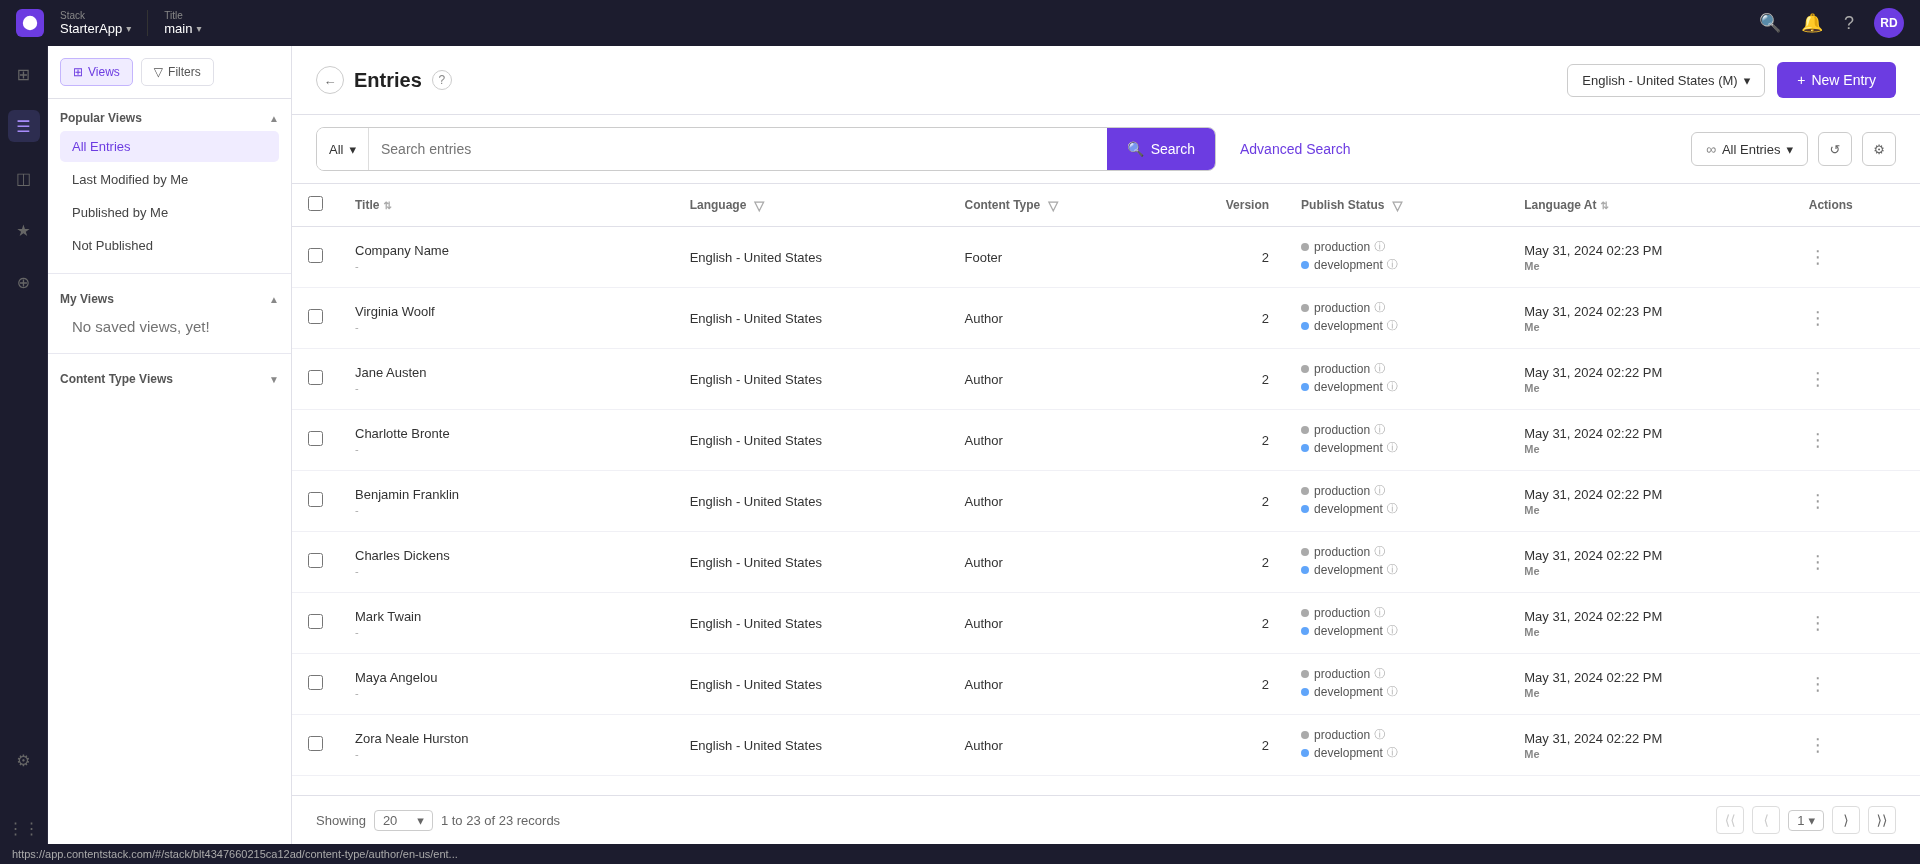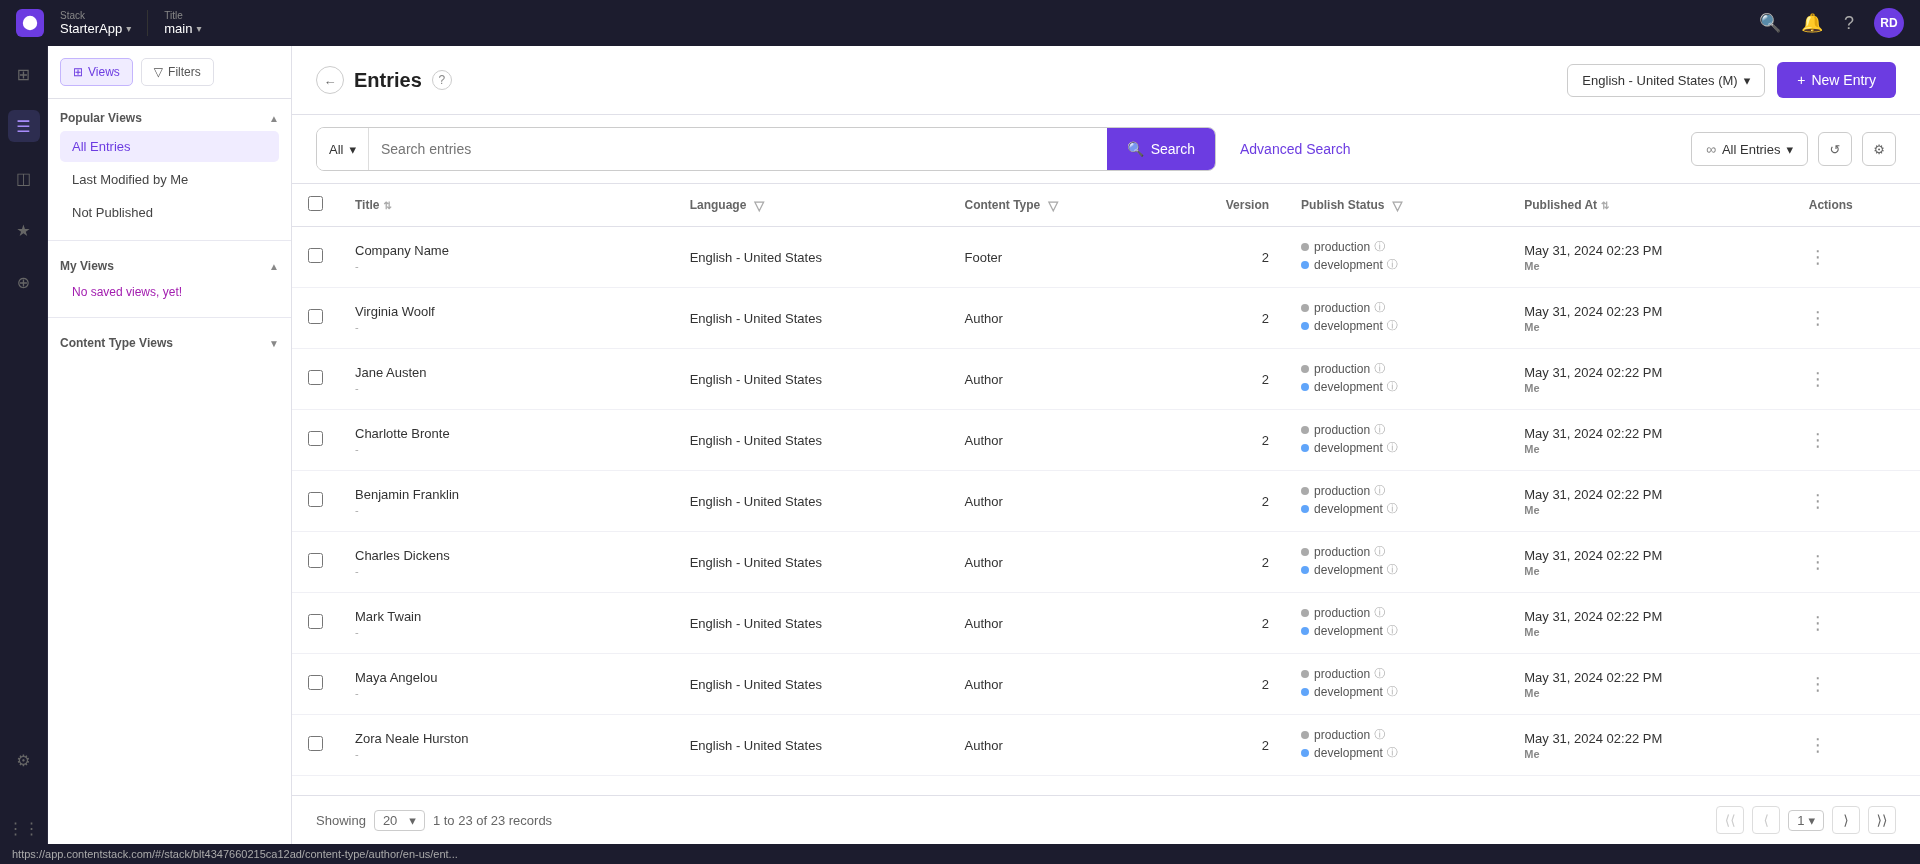--- a/index.html
+++ b/index.html
@@ -33,21 +33,21 @@
     .nav-panel { width: 244px; background: #fff; border-right: 1px solid #e0e0e8; display: flex; flex-direction: column; flex-shrink: 0; overflow-y: auto; }
     .nav-top { display: flex; gap: 8px; padding: 12px; border-bottom: 1px solid #e0e0e8; }
     .nav-btn { display: flex; align-items: center; gap: 5px; padding: 6px 12px; border-radius: 5px; border: 1px solid #e0e0e8; background: #fff; font-size: 12px; cursor: pointer; color: #555; }
     .nav-btn.active { background: #f0ecff; border-color: #c4b5fd; color: #6c3ce1; }
     .nav-section { padding: 12px 12px 4px; }
     .nav-section-header { display: flex; align-items: center; justify-content: space-between; margin-bottom: 6px; cursor: pointer; }
     .nav-section-title { font-size: 12px; font-weight: 600; color: #555; text-transform: none; }
     .nav-section-toggle { color: #888; font-size: 10px; }
     .nav-item { padding: 8px 12px; border-radius: 5px; cursor: pointer; font-size: 13px; color: #444; margin-bottom: 2px; }
     .nav-item.active { background: #f0ecff; color: #6c3ce1; font-weight: 500; }
-    .nav-item.muted { color: #a21caf; font-size: 12px; padding: 6px 12px; }
+    .nav-item.muted { color: #737373; font-size: 15px; padding: 6px 12px; }
     .nav-divider { height: 1px; background: #e8e8f0; margin: 6px 0; }
 
     
     .content-area { flex: 1; display: flex; flex-direction: column; overflow: hidden; background: #f4f4f6; }
 
     
     .entries-header { display: flex; align-items: center; justify-content: space-between; padding: 16px 24px; background: #fff; border-bottom: 1px solid #e0e0e8; flex-shrink: 0; }
     .entries-title-row { display: flex; align-items: center; gap: 10px; }
     .entries-back { width: 28px; height: 28px; border-radius: 50%; border: 1px solid #ccc; display: flex; align-items: center; justify-content: center; cursor: pointer; color: #666; font-size: 13px; }
     .entries-title { font-size: 20px; font-weight: 600; color: #222; }
@@ -85,21 +85,21 @@
     .modified-at { font-size: 13px; color: #333; }
     .modified-by { font-size: 11px; color: #888; margin-top: 2px; font-weight: bold; }
     .actions-btn { color: #999; font-size: 18px; cursor: pointer; }
     .col-header-inner { display: flex; align-items: center; gap: 4px; }
     .sort-icon { color: #aaa; font-size: 10px; }
     .filter-icon-btn { color: #aaa; font-size: 13px; cursor: pointer; margin-left: 4px; }
 
     
     .table-footer { display: flex; align-items: center; justify-content: space-between; padding: 10px 24px; background: #fff; border-top: 1px solid #e0e0e8; flex-shrink: 0; font-size: 13px; color: #666; }
     .showing-info { display: flex; align-items: center; gap: 8px; }
-    .page-size-select { display: flex; align-items: center; gap: 12px; border: 1px solid #ccc; border-radius: 4px; padding: 2px 8px; cursor: pointer; font-size: 13px; }
+    .page-size-select { display: flex; align-items: center; gap: 20px; border: 1px solid #ccc; border-radius: 4px; padding: 2px 8px; cursor: pointer; font-size: 13px; }
     .pagination { display: flex; align-items: center; gap: 8px; }
     .page-btn { width: 28px; height: 28px; display: flex; align-items: center; justify-content: center; border: 1px solid #ddd; border-radius: 4px; cursor: pointer; color: #666; font-size: 14px; }
     .page-btn.disabled { color: #ccc; cursor: default; }
     .page-current { display: flex; align-items: center; gap: 4px; border: 1px solid #ccc; border-radius: 4px; padding: 2px 8px; cursor: pointer; font-size: 13px; }
 
     
     .status-bar { background: #1c1c2e; color: #aaa; font-size: 11px; padding: 4px 12px; flex-shrink: 0; }
 
     
     input[type="checkbox"] { width: 15px; height: 15px; accent-color: #6c3ce1; cursor: pointer; }
@@ -161,20 +161,21 @@
       </button>
     </div>
 
     <div class="nav-section">
       <div class="nav-section-header">
         <span class="nav-section-title">Popular Views</span>
         <span class="nav-section-toggle">▲</span>
       </div>
       <div class="nav-item active">All Entries</div>
       <div class="nav-item">Last Modified by Me</div>
+      <div class="nav-item">Published by Me</div>
       <div class="nav-item">Not Published</div>
     </div>
 
     <div class="nav-divider"></div>
 
     <div class="nav-section">
       <div class="nav-section-header">
         <span class="nav-section-title">My Views</span>
         <span class="nav-section-toggle">▲</span>
       </div>
@@ -270,21 +271,21 @@
             </th>
             <th style="text-align:right;">Version</th>
             <th>
               <div class="col-header-inner">
                 <span>Publish Status</span>
                 <span class="filter-icon-btn">▽</span>
               </div>
             </th>
             <th>
               <div class="col-header-inner">
-                <span>Published At</span>
+                <span>Language At</span>
                 <span class="sort-icon">⇅</span>
               </div>
             </th>
             <th>Actions</th>
           </tr>
         </thead>
         <tbody id="table-body">
         <tr>
       <td class="cb-col">
         <input type="checkbox" style="">

